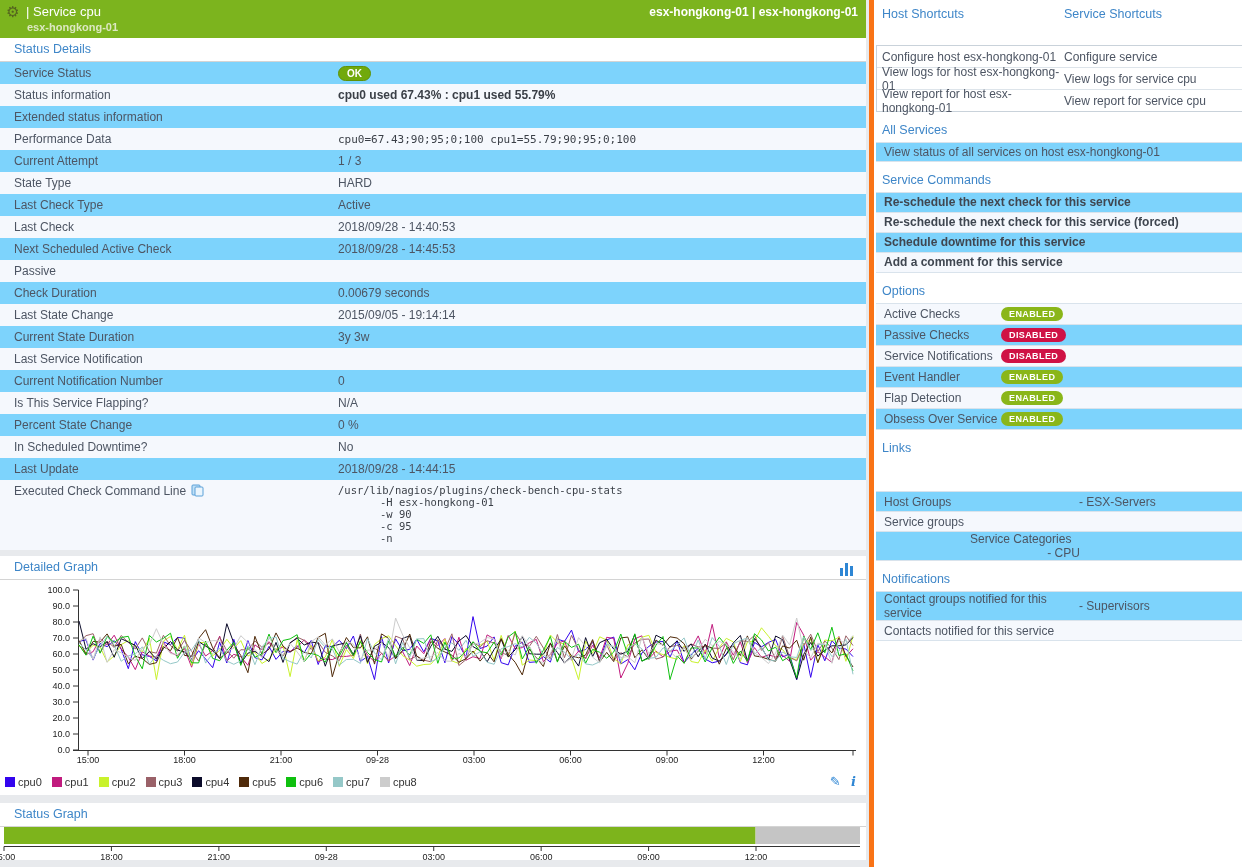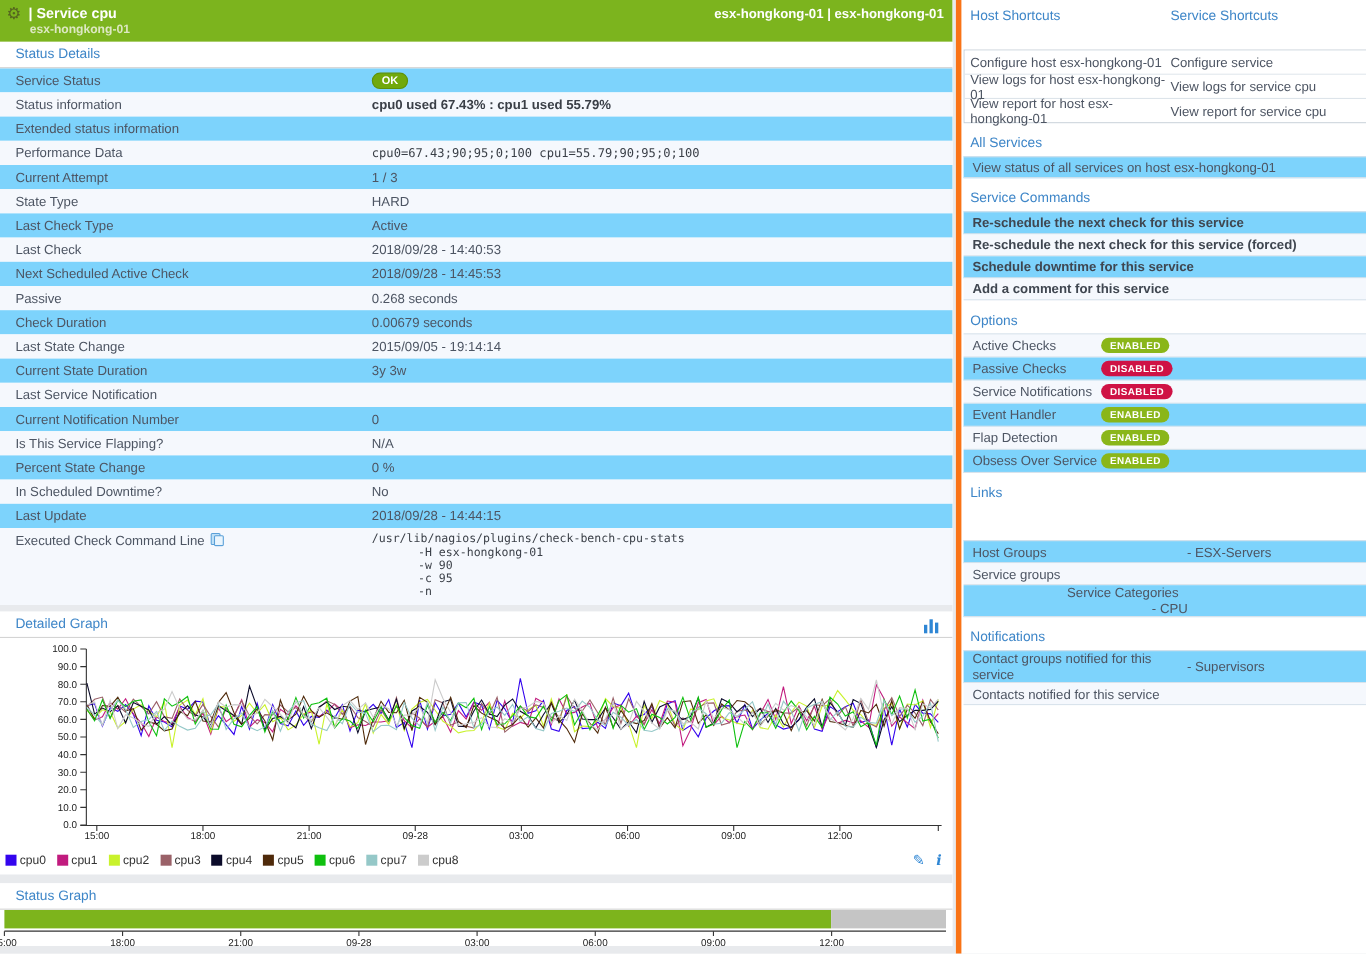--- a/index.html
+++ b/index.html
@@ -5,21 +5,21 @@
   html,body{margin:0;padding:0}
   body{
     width:1242px;height:867px;position:relative;overflow:hidden;
     background:#e8eaed;font-family:"Liberation Sans",sans-serif;
     font-size:12px;color:#4d5563;
   }
   
   .left{position:absolute;left:0;top:0;width:866px;height:860px;background:#fff;overflow:hidden}
   .green-header{height:38px;background:#7cb41e;position:relative;color:#fff}
   .gear{position:absolute;left:6px;top:3px;font-size:15px;color:#55641f;cursor:pointer}
-  .gh-title{position:absolute;left:26px;top:4px;font-weight:bold;font-size:13px}
+  .gh-title{position:absolute;left:26px;top:4px;font-weight:normal;font-size:13px}
   .gh-sub{position:absolute;left:27px;top:21px;font-weight:bold;font-size:11px;color:#dde8c2}
   .gh-right{position:absolute;right:8px;top:5px;font-weight:bold;font-size:12px}
   .section-heading{height:23px;line-height:23px;padding-left:14px;color:#3e86c8;
     font-size:12.5px;border-bottom:1px solid #d4d4d4;background:#fff;position:relative}
   .sd-row{display:flex;min-height:22px;align-items:center}
   .row-blue{background:#7dd3fc}
   .row-light{background:#f5f8fd}
   .sd-label{width:324px;padding-left:14px;flex:none}
   .sd-value{flex:1}
   .sd-value.bold{font-weight:bold;color:#3a3f47}
@@ -110,21 +110,20 @@
       <div class="sd-row row-light">
         <div class="sd-label">Last Check</div>
         <div class="sd-value">2018/09/28 - 14:40:53</div>
       </div>
       <div class="sd-row row-blue">
         <div class="sd-label">Next Scheduled Active Check</div>
         <div class="sd-value">2018/09/28 - 14:45:53</div>
       </div>
       <div class="sd-row row-light">
         <div class="sd-label">Passive</div>
-        <div class="sd-value">0.268 seconds</div>
       </div>
       <div class="sd-row row-blue">
         <div class="sd-label">Check Duration</div>
         <div class="sd-value">0.00679 seconds</div>
       </div>
       <div class="sd-row row-light">
         <div class="sd-label">Last State Change</div>
         <div class="sd-value">2015/09/05 - 19:14:14</div>
       </div>
       <div class="sd-row row-blue">

